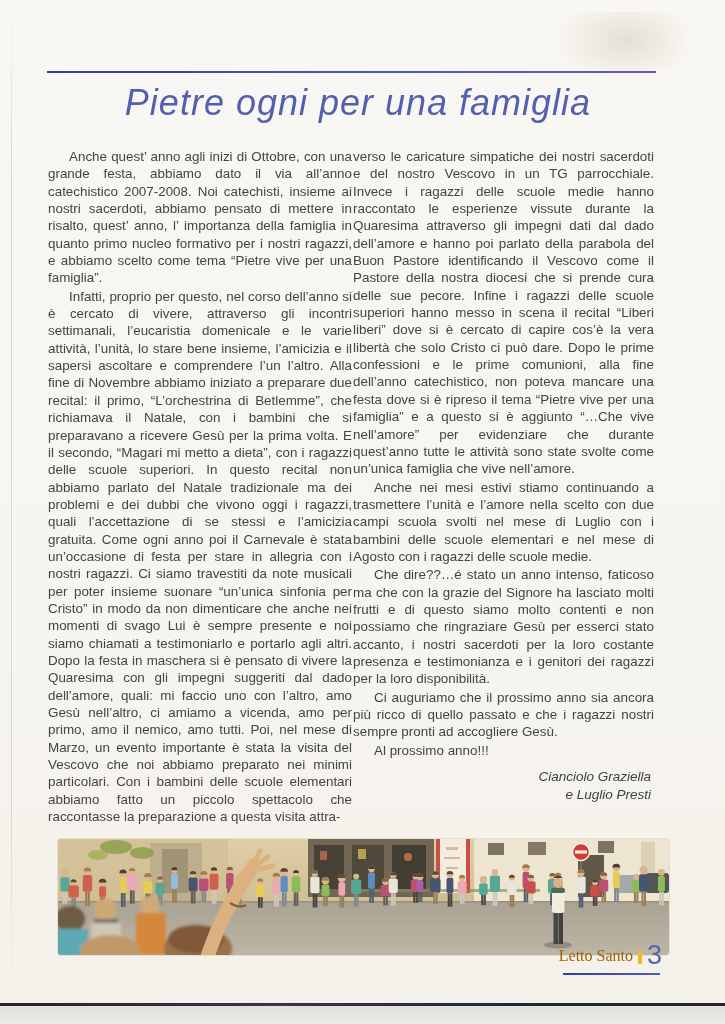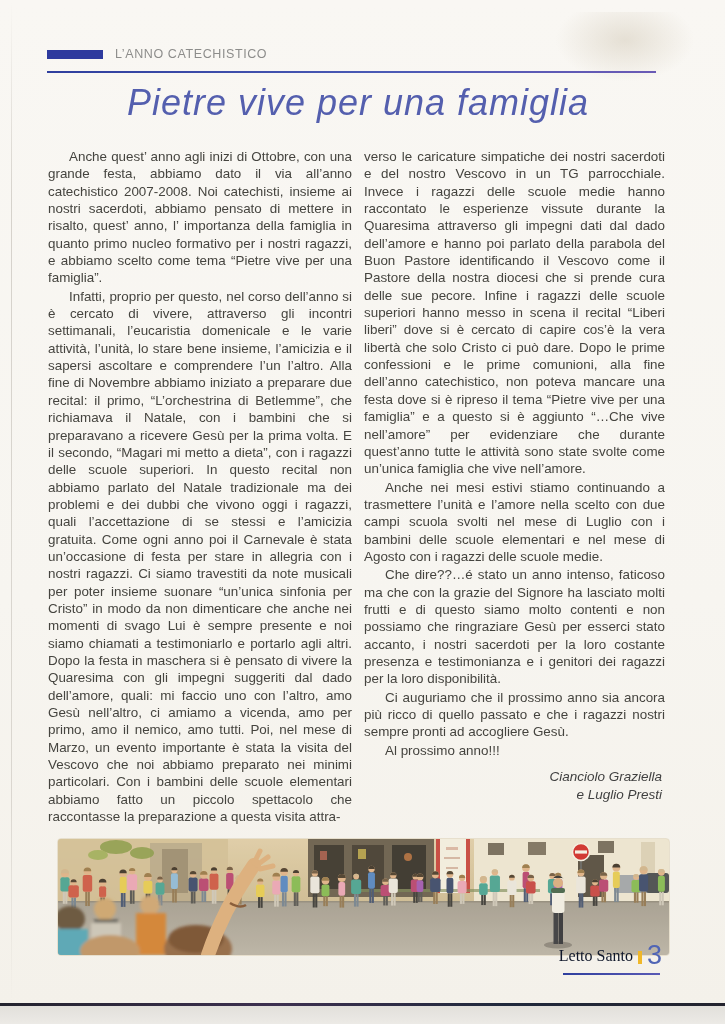--- a/index.html
+++ b/index.html
@@ -23,56 +23,52 @@
   .head-rule{position:absolute;left:47px;top:71px;width:609px;height:2px;
              background:linear-gradient(90deg,#2f3f9e,#4a5ab5 55%,#6a5ab5);}
 
   .title{position:absolute;left:47px;top:82px;width:622px;text-align:center;
          font-style:italic;font-size:36px;color:#545fae;letter-spacing:1px;font-weight:400;}
 
   
   .col{position:absolute;top:147px;height:693px;overflow:hidden;
        font-size:13.4px;line-height:17.35px;color:#45443f;text-align:justify;}
   .col-left{left:47px;width:306px;}
-  .col-right{left:363px;width:303px;}
+  .col-right{left:352px;width:303px;}
   .col p{margin:1px;text-indent:21px;}
   .col p.no-indent{text-indent:0;}
   .signature{margin-top:9px;text-align:right;font-style:italic;color:#404040;
              font-size:13.5px;line-height:18px;padding-right:4px;}
 
   
   .photo{position:absolute;left:57px;top:838px;width:613px;height:118px;
          border-radius:4px;overflow:hidden;border:1px solid #e7dfcd;box-sizing:border-box;}
   .photo svg{display:block;}
 
   
   .footer{position:absolute;left:0;top:944px;width:662px;display:flex;
           justify-content:flex-end;align-items:flex-end;gap:5px;}
-  .footer-name{font-family:"Liberation Serif",serif;font-size:16px;color:#0f172a;
+  .footer-name{font-family:"Liberation Serif",serif;font-size:16px;color:#a16207;
                line-height:1;padding-bottom:3px;}
   .footer-tick{width:4px;height:13px;background:#f0b82a;margin-bottom:3px;}
   .footer-num{font-size:27px;color:#5065b5;line-height:.85;font-family:"Liberation Sans",sans-serif;}
   .footer-rule{position:absolute;left:563px;top:973px;width:97px;height:2px;
                background:linear-gradient(90deg,#2f3f9e,#5a5ab5);}
 </style>
 </head>
 <body>
 
 <div class="page">
   <div class="paper"></div>
   <div class="stain"></div>
   <div class="crease"></div>
 
-  <div class="kicker">
-    <div class="kicker-bar"></div>
-    <div class="kicker-label">L’ANNO CATECHISTICO</div>
-  </div>
   <div class="head-rule"></div>
 
-  <div class="title">Pietre vive per una famiglia</div>
+  <div class="title">Pietre ogni per una famiglia</div>
 
   <div class="col col-left">
     <p>Anche quest’ anno agli inizi di Ottobre, con una grande festa, abbiamo dato il via all’anno catechistico 2007-2008. Noi catechisti, insieme ai nostri sacerdoti, abbiamo pensato di mettere in risalto, quest’ anno, l’ importanza della famiglia in quanto primo nucleo formativo per i nostri ragazzi, e abbiamo scelto come tema “Pietre vive  per una famiglia”.</p>
     <p>Infatti, proprio per questo, nel corso dell’anno si è cercato di vivere, attraverso gli incontri settimanali, l’eucaristia domenicale e le varie attività, l’unità, lo stare bene insieme, l’amicizia e il sapersi ascoltare e comprendere l’un l’altro. Alla fine di Novembre abbiamo iniziato a preparare due recital: il primo, “L’orchestrina di Betlemme”, che richiamava il Natale, con i bambini che si preparavano a ricevere Gesù per la prima volta. E il secondo, “Magari mi metto a dieta”, con i ragazzi delle scuole superiori. In questo recital non abbiamo parlato del Natale tradizionale ma dei problemi e dei dubbi che vivono oggi i ragazzi, quali l’accettazione di se stessi e l’amicizia gratuita. Come ogni anno poi il Carnevale è stata un’occasione di festa per stare in allegria con i nostri ragazzi. Ci siamo travestiti da note musicali per poter insieme suonare “un’unica sinfonia per Cristo” in modo da non dimenticare che anche nei momenti di svago Lui è sempre presente e noi siamo chiamati a testimoniarlo e portarlo agli altri. Dopo la festa in maschera si è pensato di vivere la Quaresima con gli impegni suggeriti dal dado dell’amore, quali: mi faccio uno con l’altro, amo Gesù nell’altro, ci amiamo a vicenda, amo per primo, amo il nemico, amo tutti. Poi, nel mese di Marzo, un evento importante è stata la visita del Vescovo che noi abbiamo preparato nei minimi particolari. Con i bambini delle scuole elementari abbiamo fatto un piccolo spettacolo che raccontasse la preparazione a questa visita attra-</p>
   </div>
 
   <div class="col col-right">
     <p class="no-indent">verso le caricature simpatiche dei nostri sacerdoti e del nostro Vescovo in un TG parrocchiale. Invece i ragazzi delle scuole medie hanno raccontato le esperienze  vissute durante la Quaresima attraverso gli impegni dati dal dado dell’amore e hanno poi parlato della parabola del Buon Pastore identificando il Vescovo come il Pastore della nostra diocesi che si prende cura delle sue pecore. Infine i ragazzi delle scuole superiori hanno messo in scena il recital “Liberi liberi” dove si è cercato di capire cos’è la vera libertà che solo Cristo ci può dare. Dopo le prime confessioni e le prime comunioni, alla fine dell’anno catechistico, non poteva mancare una festa dove si è ripreso il tema “Pietre vive per una famiglia” e a questo si è aggiunto “…Che vive nell’amore” per evidenziare che durante quest’anno tutte le attività sono state svolte come un’unica famiglia che vive nell’amore.</p>
     <p>Anche nei mesi estivi stiamo continuando a trasmettere l’unità e l’amore nella scelto con due campi scuola svolti nel mese di Luglio con i bambini delle scuole elementari e nel mese di Agosto con i ragazzi delle scuole medie.</p>
     <p>Che dire??…é stato un anno intenso, faticoso ma che con la grazie del Signore ha lasciato molti frutti e di questo siamo molto contenti e non possiamo che ringraziare Gesù per esserci stato accanto, i nostri sacerdoti per la loro costante presenza e testimonianza e i genitori dei ragazzi per la loro disponibilità.</p>

